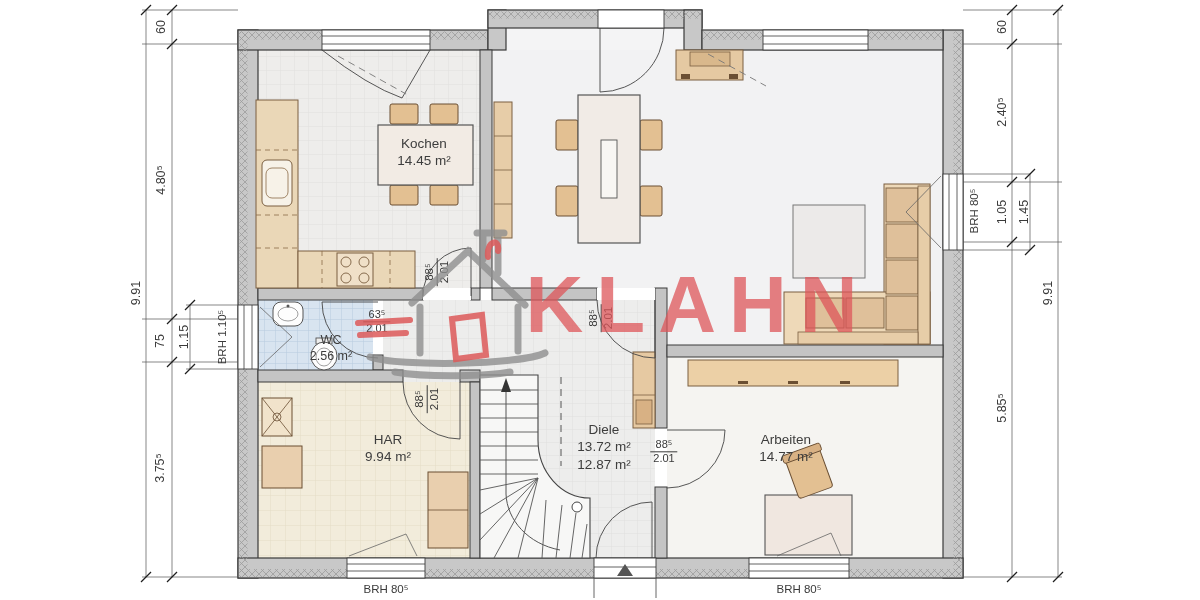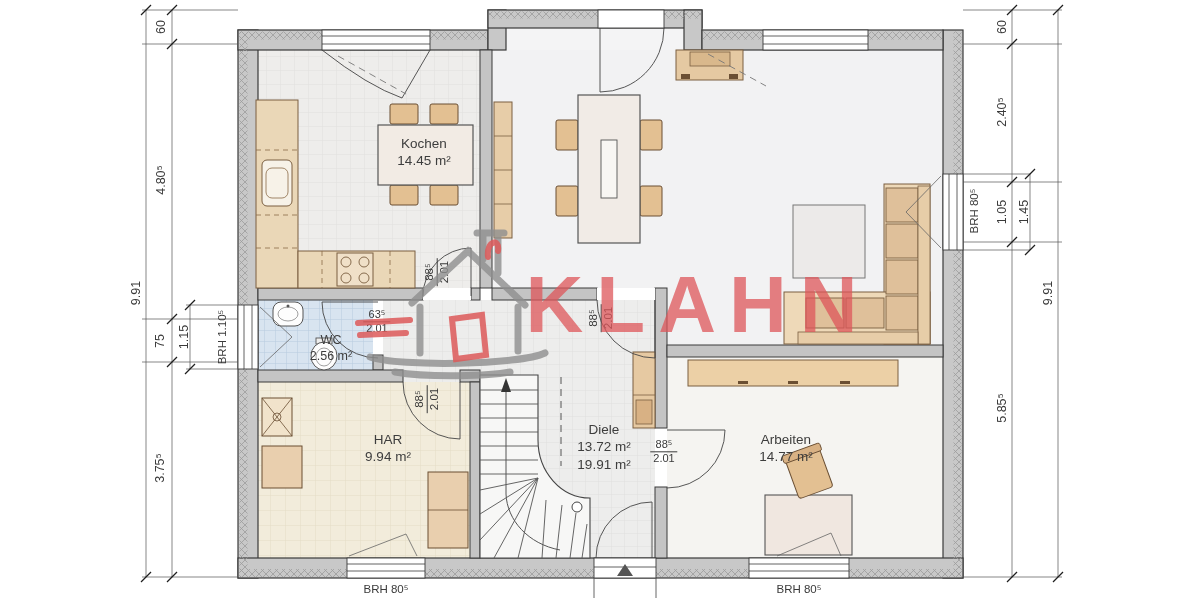--- a/index.html
+++ b/index.html
@@ -340,21 +340,21 @@
   <div>WC</div>
   <div>2.56 m²</div>
 </div>
 <div class="room lbl" style="left:388px;top:448px">
   <div>HAR</div>
   <div>9.94 m²</div>
 </div>
 <div class="room lbl" style="left:604px;top:447px">
   <div>Diele</div>
   <div>13.72 m²</div>
-  <div>19.91 m²</div>
+  <div>12.87 m²</div>
 </div>
 <div class="room lbl" style="left:786px;top:448px">
   <div>Arbeiten</div>
   <div>14.77 m²</div>
 </div>
 
 <div class="dim lbl" style="left:136px;top:293px">9.91</div>
 <div class="dim lbl" style="left:161px;top:27px">60</div>
 <div class="dim lbl" style="left:161px;top:180px">4.80⁵</div>
 <div class="dim lbl" style="left:160px;top:341px">75</div>

